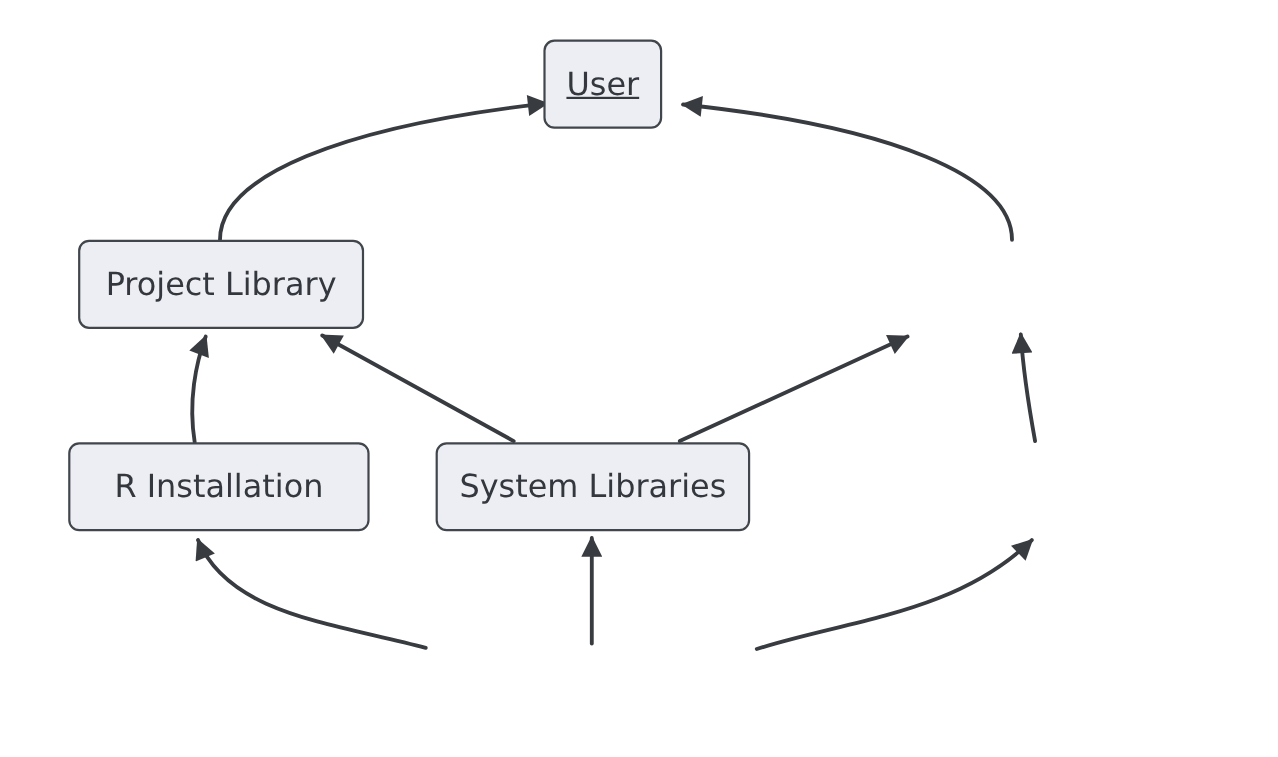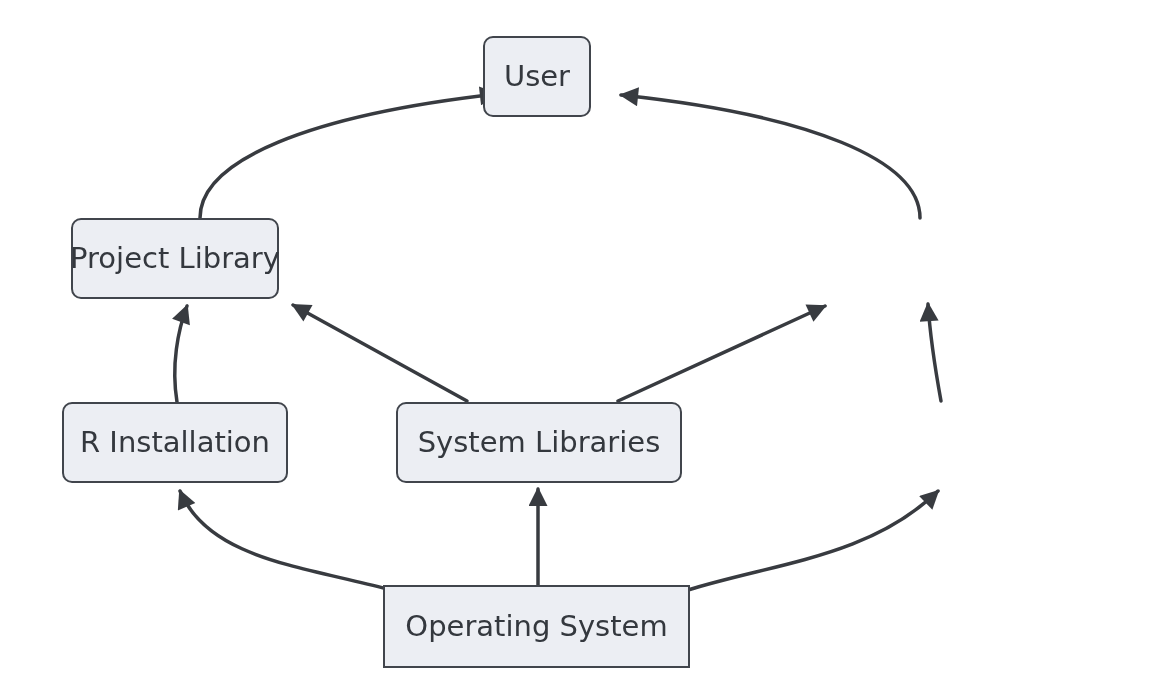--- a/index.html
+++ b/index.html
@@ -37,24 +37,24 @@
     border: 2px solid #41454c;
     border-radius: 10px;
     box-sizing: border-box;
     color: #34383e;
     font-size: 29px;
     line-height: 1;
     white-space: nowrap;
   }
   .node--square { border-radius: 0; }
 
-  .node--user                { left: 483px; top: 36px;  width: 108px; height: 81px; }
-  .node--project-library     { left: 71px;  top: 218px; width: 208px; height: 81px; }
+  .node--user                { left: 494px; top: 36px;  width: 108px; height: 81px; text-decoration: underline; }
+  .node--project-library     { left: 71px;  top: 218px; width: 260px; height: 81px; }
   .node--virtualenv          { left: 825px; top: 218px; width: 192px; height: 82px; }
-  .node--r-installation      { left: 62px;  top: 402px; width: 226px; height: 81px; }
+  .node--r-installation      { left: 62px;  top: 402px; width: 274px; height: 81px; }
   .node--system-libraries    { left: 396px; top: 402px; width: 286px; height: 81px; text-align: center; }
   .node--python-installation { left: 782px; top: 401px; width: 318px; height: 82px; }
   .node--operating-system    { left: 383px; top: 585px; width: 307px; height: 83px; }
 </style>
 </head>
 <body>
 
 <div class="canvas">
 
   <svg class="edges-layer" width="1162" height="688" viewBox="0 0 1162 688" xmlns="http://www.w3.org/2000/svg">
@@ -94,17 +94,14 @@
 
   <div class="node node--r-installation">
     <span>R Installation</span>
   </div>
 
   <div class="node node--system-libraries">
     <span>System Libraries</span>
   </div>
 
 
-  <div class="node node--square node--operating-system">
-    <span>Operating System</span>
-  </div>
 
 </div>
 
 </body></html>

